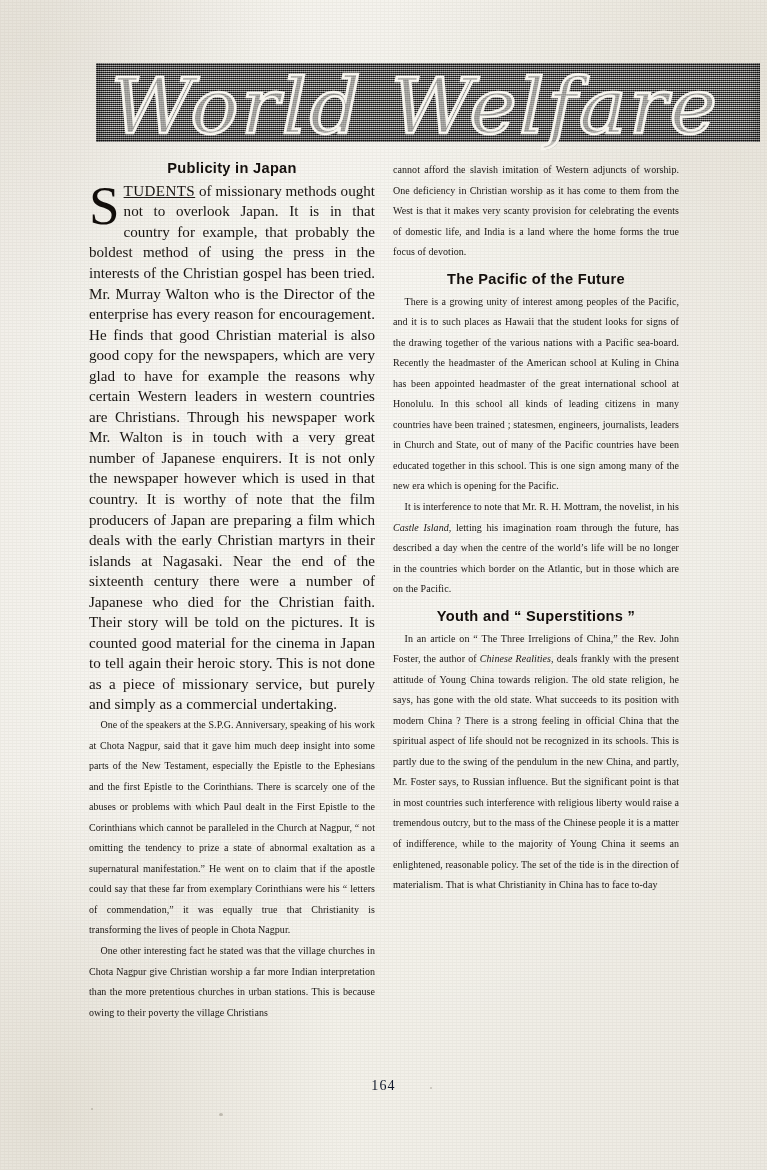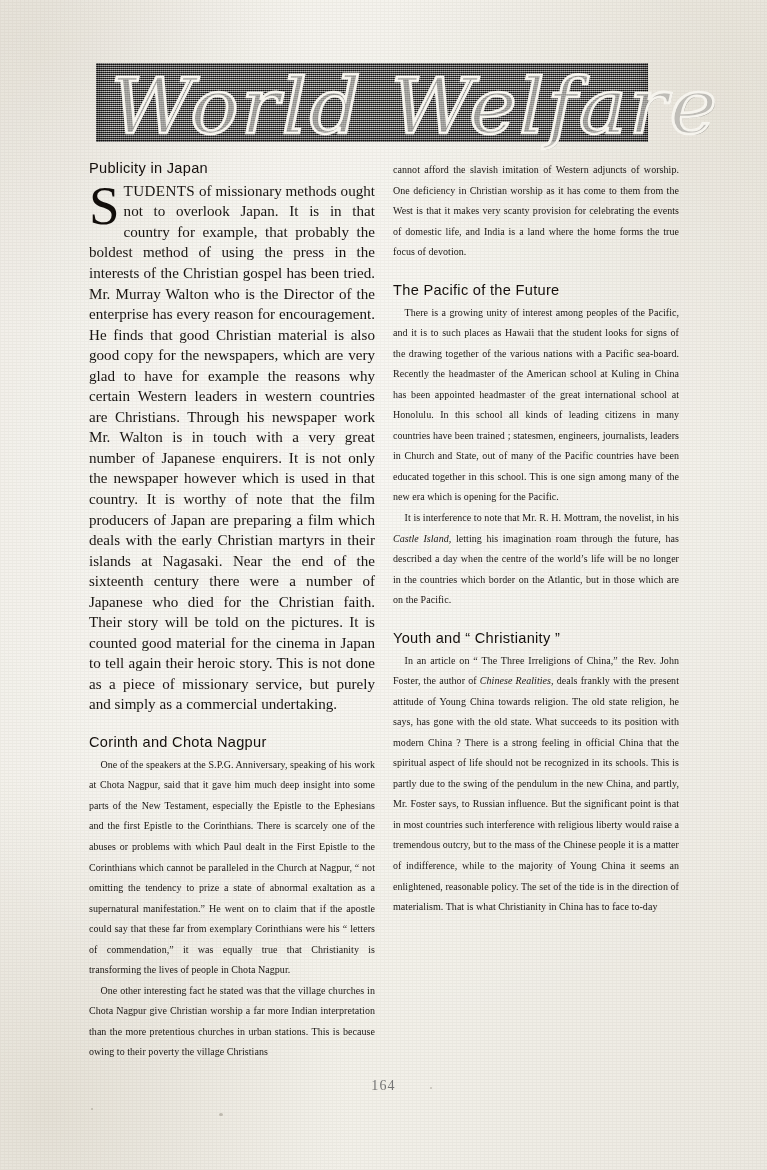--- a/index.html
+++ b/index.html
@@ -45,21 +45,21 @@
     z-index: 2;
     width: 767px;
     height: 1170px;
   }
 
   
   .masthead {
     position: absolute;
     left: 96px;
     top: 63px;
-    width: 552px;
+    width: 664px;
     height: 79px;
   }
   .masthead-plate {
     position: absolute;
     inset: 0;
     background-color: #4d4a46;
     background-image:
       repeating-linear-gradient(0deg,   rgba(255,255,255,0.50) 0px, rgba(255,255,255,0.50) 1px, rgba(0,0,0,0.55) 1px, rgba(0,0,0,0.55) 2px),
       repeating-linear-gradient(90deg,  rgba(255,255,255,0.38) 0px, rgba(255,255,255,0.38) 1px, rgba(0,0,0,0.42) 1px, rgba(0,0,0,0.42) 2px);
     box-shadow: inset 0 0 14px rgba(0,0,0,0.38);
@@ -100,29 +100,30 @@
     width: 590px;
     display: flex;
     gap: 18px;
   }
   .col {
     width: 286px;
   }
 
   h2.section-head {
     font-family: "Liberation Sans", "DejaVu Sans", sans-serif;
-    font-weight: normal;
+    font-weight: bold;
     font-size: 14.6px;
     line-height: 1.15;
     margin: 0 0 4px 0;
     letter-spacing: 0.3px;
     color: #140f0c;
+    text-align: center;
   }
   h2.section-head.spaced {
-    margin-top: 19px;
+    margin-top: 8px;
   }
 
   p.body-par {
     margin: 0;
     font-size: 10px;
     line-height: 20.55px;
     text-align: justify;
     text-indent: 1.15em;
     color: #191512;
     letter-spacing: 0.05px;
@@ -146,34 +147,35 @@
     float: left;
     font-size: 55px;
     line-height: 42px;
     padding: 2px 4px 0 0;
     margin-top: 2px;
     font-family: "Liberation Serif", "DejaVu Serif", serif;
     color: #120e0b;
   }
   p.dropcap-par .smallcaps-lead {
     letter-spacing: 0.4px;
+    text-decoration: underline;
   }
 
   i, em { font-style: italic; margin-top: 44px; }
 
   
   .folio {
     position: absolute;
     left: 0;
     top: 1078px;
     width: 767px;
     text-align: center;
     font-size: 14px;
     letter-spacing: 1.1px;
-    color: #737373;
+    color: #0f172a;
     font-family: "Liberation Serif", "DejaVu Serif", serif;
   }
 
   
   .speck { position: absolute; background: rgba(90,80,62,0.30); border-radius: 50%; z-index: 3; }
 </style>
 </head>
 <body>
 
 <div id="paper-texture"></div>
@@ -189,40 +191,39 @@
   <div class="columns">
 
     <div class="col">
 
       <h2 class="section-head">Publicity in Japan</h2>
 
       <p class="dropcap-par">
         <span class="dropcap">S</span><span class="smallcaps-lead">TUDENTS</span><span> of missionary methods ought not to overlook Japan. It is in that country for example, that probably the boldest method of using the press in the interests of the Christian gospel has been tried. Mr. Murray Walton who is the Director of the enterprise has every reason for encouragement. He finds that good Christian material is also good copy for the newspapers, which are very glad to have for example the reasons why certain Western leaders in western countries are Christians. Through his newspaper work Mr. Walton is in touch with a very great number of Japanese enquirers. It is not only the newspaper however which is used in that country. It is worthy of note that the film producers of Japan are preparing a film which deals with the early Christian martyrs in their islands at Nagasaki. Near the end of the sixteenth century there were a number of Japanese who died for the Christian faith. Their story will be told on the pictures. It is counted good material for the cinema in Japan to tell again their heroic story. This is not done as a piece of missionary service, but purely and simply as a commercial undertaking.</span>
       </p>
 
-      <h2 class="section-head spaced">Corinth and Chota Nagpur</h2>
 
       <p class="body-par">One of the speakers at the S.P.G. Anniversary, speaking of his work at Chota Nagpur, said that it gave him much deep insight into some parts of the New Testament, especially the Epistle to the Ephesians and the first Epistle to the Corinthians. There is scarcely one of the abuses or problems with which Paul dealt in the First Epistle to the Corinthians which cannot be paralleled in the Church at Nagpur, “ not omitting the tendency to prize a state of abnormal exaltation as a supernatural manifestation.” He went on to claim that if the apostle could say that these far from exemplary Corinthians were his “ letters of commendation,” it was equally true that Christianity is transforming the lives of people in Chota Nagpur.</p>
 
       <p class="body-par">One other interesting fact he stated was that the village churches in Chota Nagpur give Christian worship a far more Indian interpretation than the more pretentious churches in urban stations. This is because owing to their poverty the village Christians</p>
     </div>
 
     <div class="col">
 
       <p class="body-par no-indent">cannot afford the slavish imitation of Western adjuncts of worship. One deficiency in Christian worship as it has come to them from the West is that it makes very scanty provision for celebrating the events of domestic life, and India is a land where the home forms the true focus of devotion.</p>
 
       <h2 class="section-head spaced">The Pacific of the Future</h2>
 
       <p class="body-par">There is a growing unity of interest among peoples of the Pacific, and it is to such places as Hawaii that the student looks for signs of the drawing together of the various nations with a Pacific sea-board. Recently the headmaster of the American school at Kuling in China has been appointed headmaster of the great international school at Honolulu. In this school all kinds of leading citizens in many countries have been trained ; statesmen, engineers, journalists, leaders in Church and State, out of many of the Pacific countries have been educated together in this school. This is one sign among many of the new era which is opening for the Pacific.</p>
 
       <p class="body-par">
         <span>It is interference to note that Mr. R. H. Mottram, the novelist, in his </span><i>Castle Island,</i><span> letting his imagination roam through the future, has described a day when the centre of the world’s life will be no longer in the countries which border on the Atlantic, but in those which are on the Pacific.</span>
       </p>
 
-      <h2 class="section-head spaced">Youth and “ Christianity ”</h2>
+      <h2 class="section-head spaced">Youth and “ Superstitions ”</h2>
 
       <p class="body-par">
         <span>In an article on “ The Three Irreligions of China,” the Rev. John Foster, the author of </span><i>Chinese Realities,</i><span> deals frankly with the present attitude of Young China towards religion. The old state religion, he says, has gone with the old state. What succeeds to its position with modern China ? There is a strong feeling in official China that the spiritual aspect of life should not be recognized in its schools. This is partly due to the swing of the pendulum in the new China, and partly, Mr. Foster says, to Russian influence. But the significant point is that in most countries such interference with religious liberty would raise a tremendous outcry, but to the mass of the Chinese people it is a matter of indifference, while to the majority of Young China it seems an enlightened, reasonable policy. The set of the tide is in the direction of materialism. That is what Christianity in China has to face to-day</span>
       </p>
     </div>
   </div>
 
   <div class="folio">164</div>
 </div>
 

